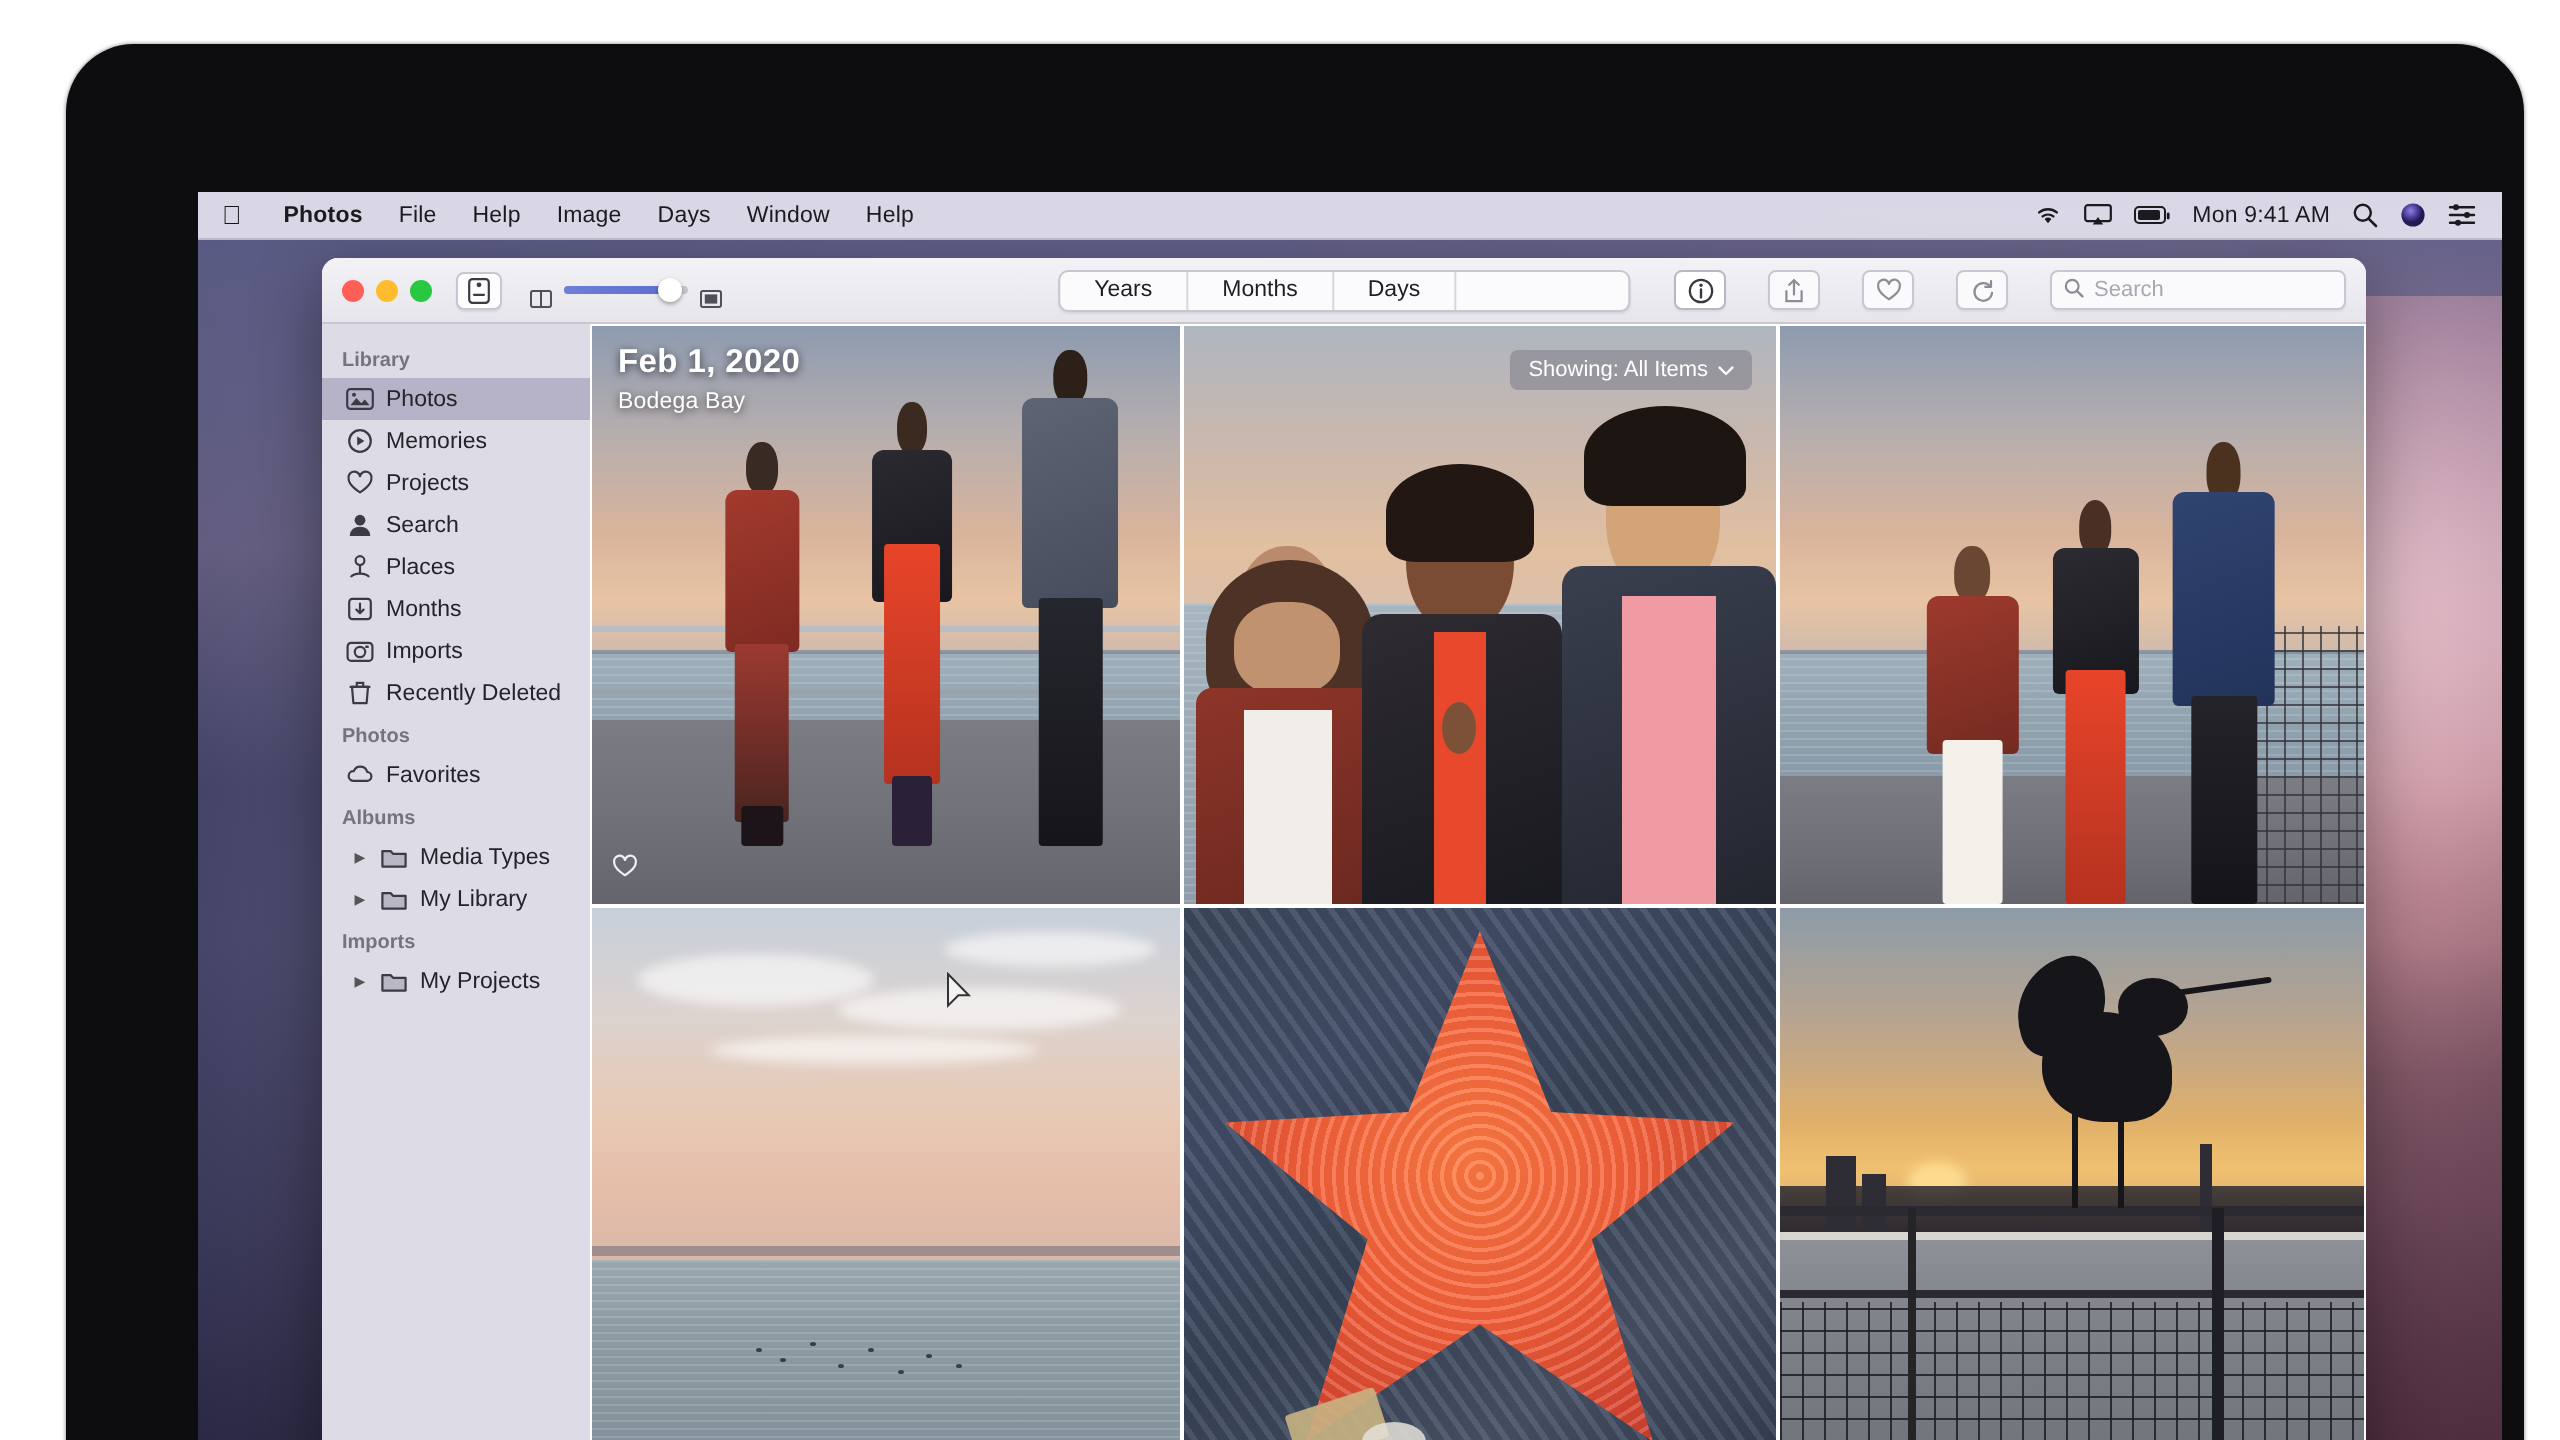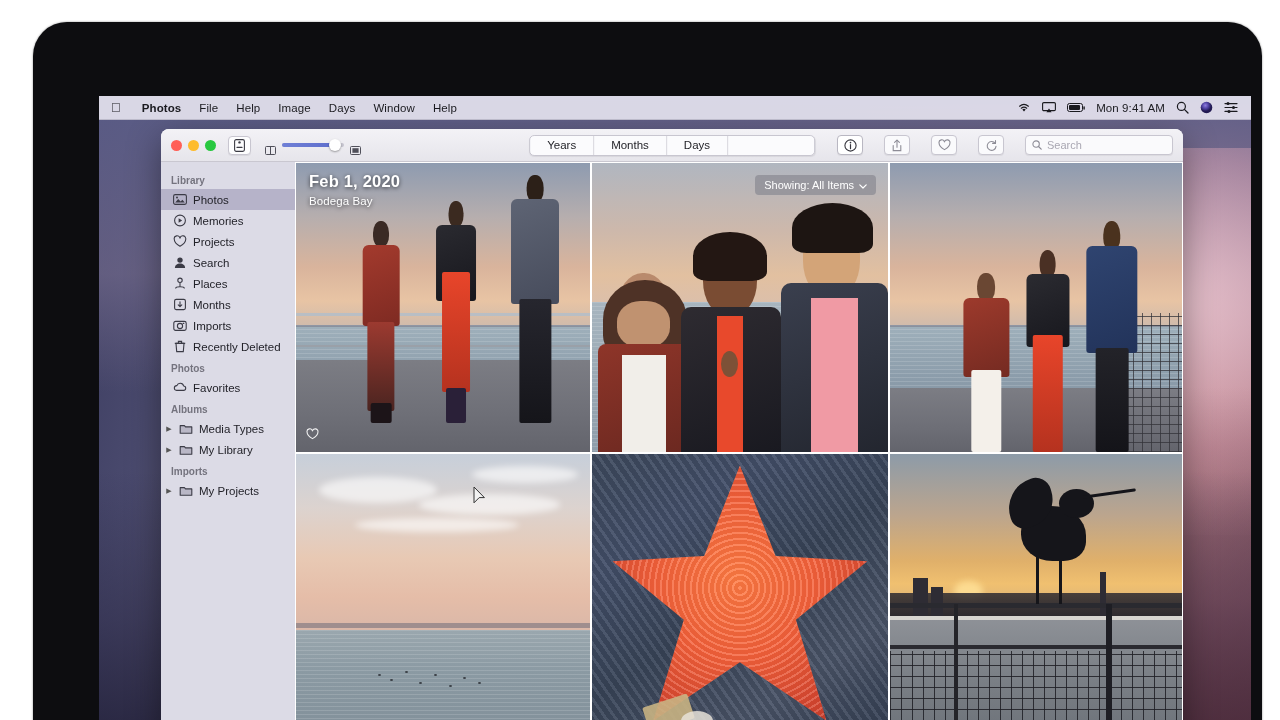--- a/index.html
+++ b/index.html
@@ -125,21 +125,21 @@
     width:134px; background:#dcdbe6; padding:7px 0 0 0; flex:none;
     font-size:11.5px; color:#23232a; overflow:hidden;
   }
   .sb-head { padding:6px 10px 3px 10px; font-size:10px; color:#74737e; font-weight:bold; }
   .sb-item {
     display:flex; align-items:center; gap:6px; height:21px; padding:0 8px 0 12px;
     white-space:nowrap;
   }
   .sb-item.sel { background:#b6b3c9; }
   .sb-item .sb-ico { width:14px; height:14px; flex:none; display:flex; align-items:center; justify-content:center; }
-  .sb-item.disc { padding-left:4px; }
+  .sb-item.disc { padding-left:15px; }
   .disc-tri { width:8px; flex:none; font-size:7px; color:#555; text-align:center; }
 
   
   .grid-area { flex:1; background:#fff; position:relative; overflow:hidden; }
   .grid { display:flex; flex-wrap:wrap; width:100%; }
   .cell { position:relative; overflow:hidden; height:291px; border:1.5px solid #fff; }
   .c1 { width:33.3%; }
   .c2 { width:33.6%; }
   .c3 { width:33.1%; }
 

